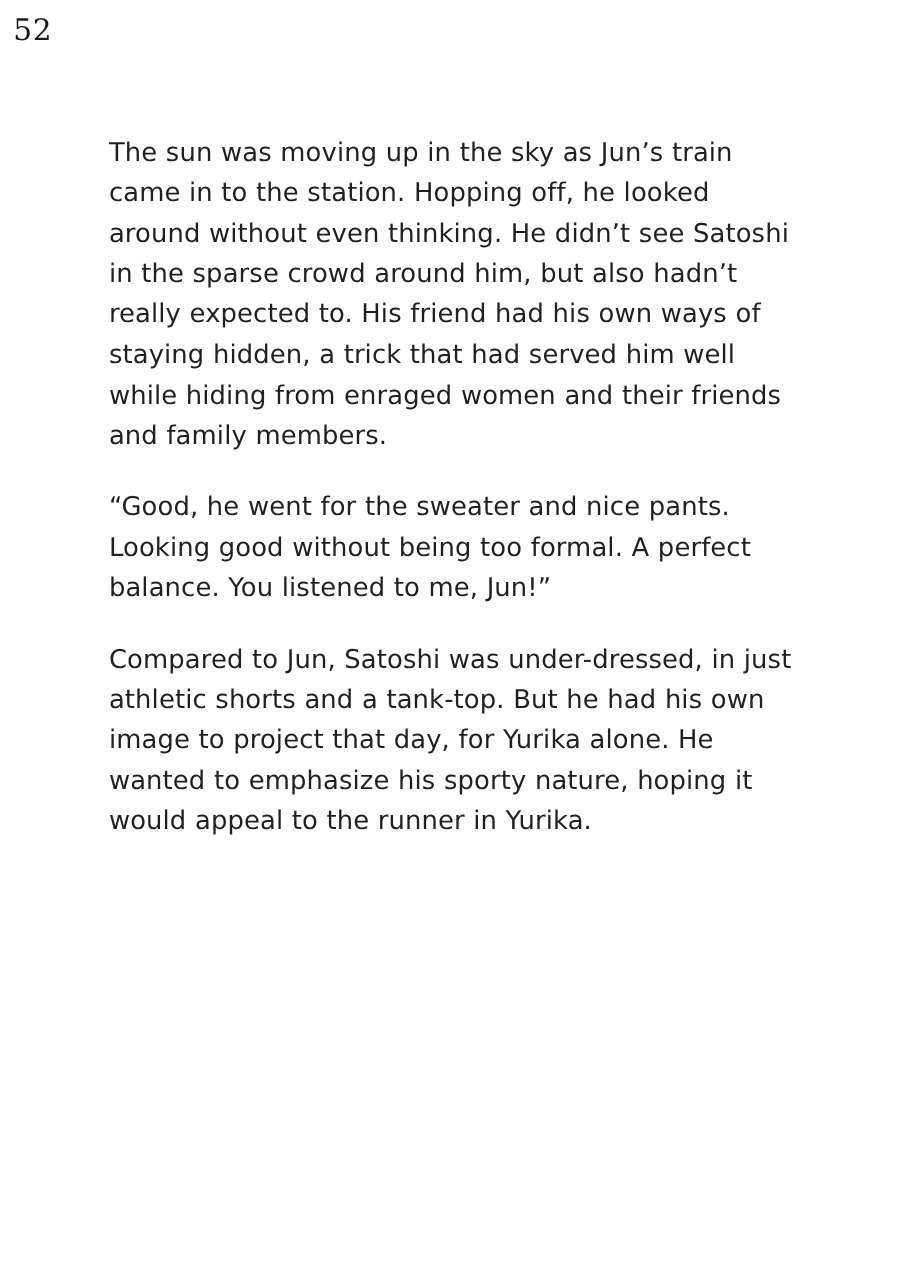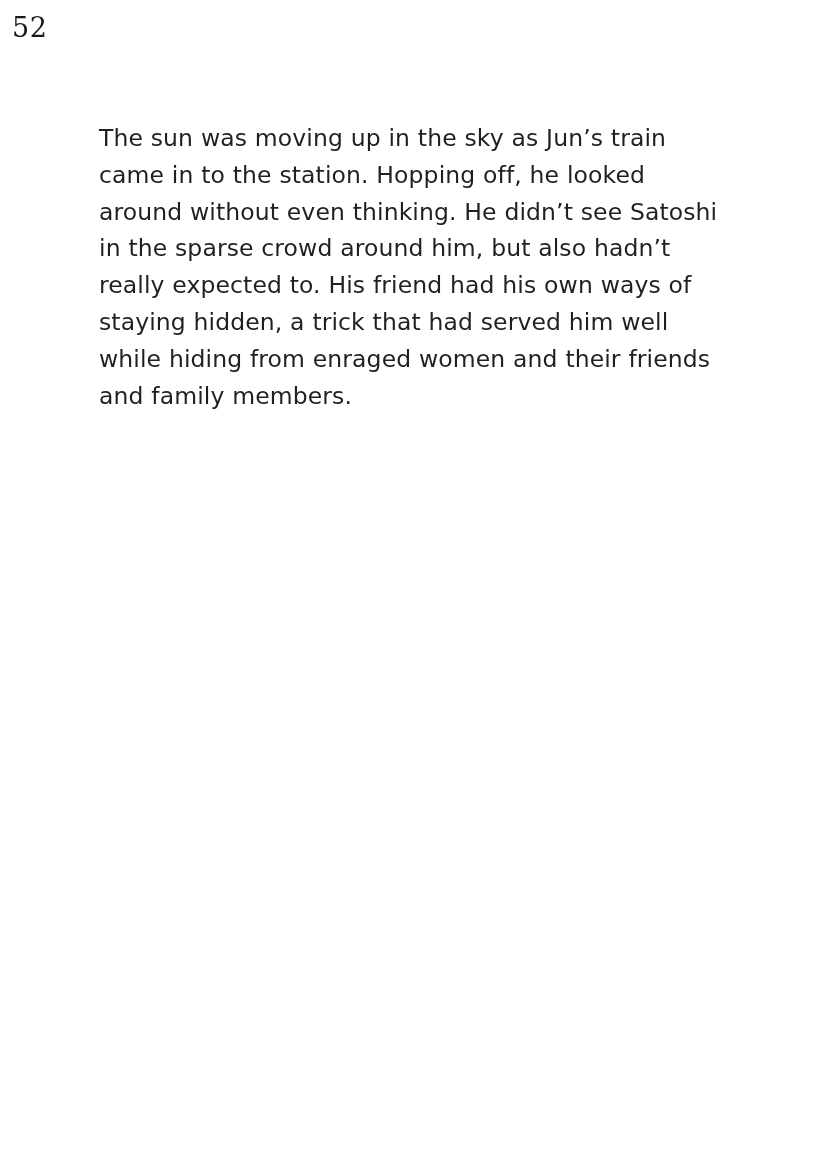--- a/index.html
+++ b/index.html
@@ -54,15 +54,17 @@
 </style>
 </head>
 <body>
 
 <div class="page">
 
   <div class="page-number">52</div>
 
   <div class="body-text">
     <p class="para">The sun was moving up in the sky as Jun’s train came in to the station. Hopping off, he looked around without even thinking. He didn’t see Satoshi in the sparse crowd around him, but also hadn’t really expected to. His friend had his own ways of staying hidden, a trick that had served him well while hiding from enraged women and their friends and family members.</p>
+    <p class="para">“Good, he went for the sweater and nice pants. Looking good without being too formal. A perfect balance. You listened to me, Jun!”</p>
+    <p class="para">Compared to Jun, Satoshi was under-dressed, in just athletic shorts and a tank-top. But he had his own image to project that day, for Yurika alone. He wanted to emphasize his sporty nature, hoping it would appeal to the runner in Yurika.</p>
   </div>
 
 </div>
 
 </body></html>

